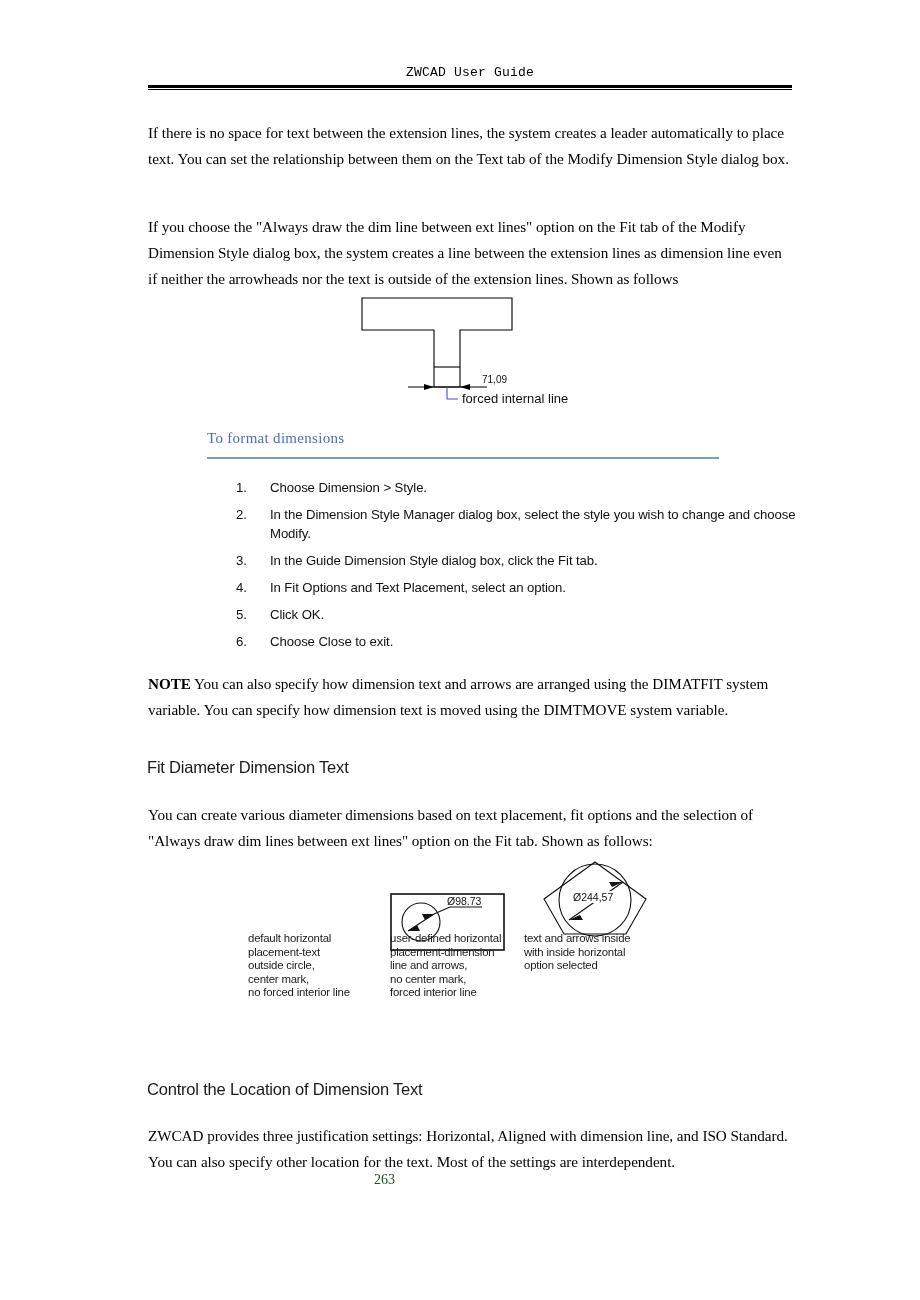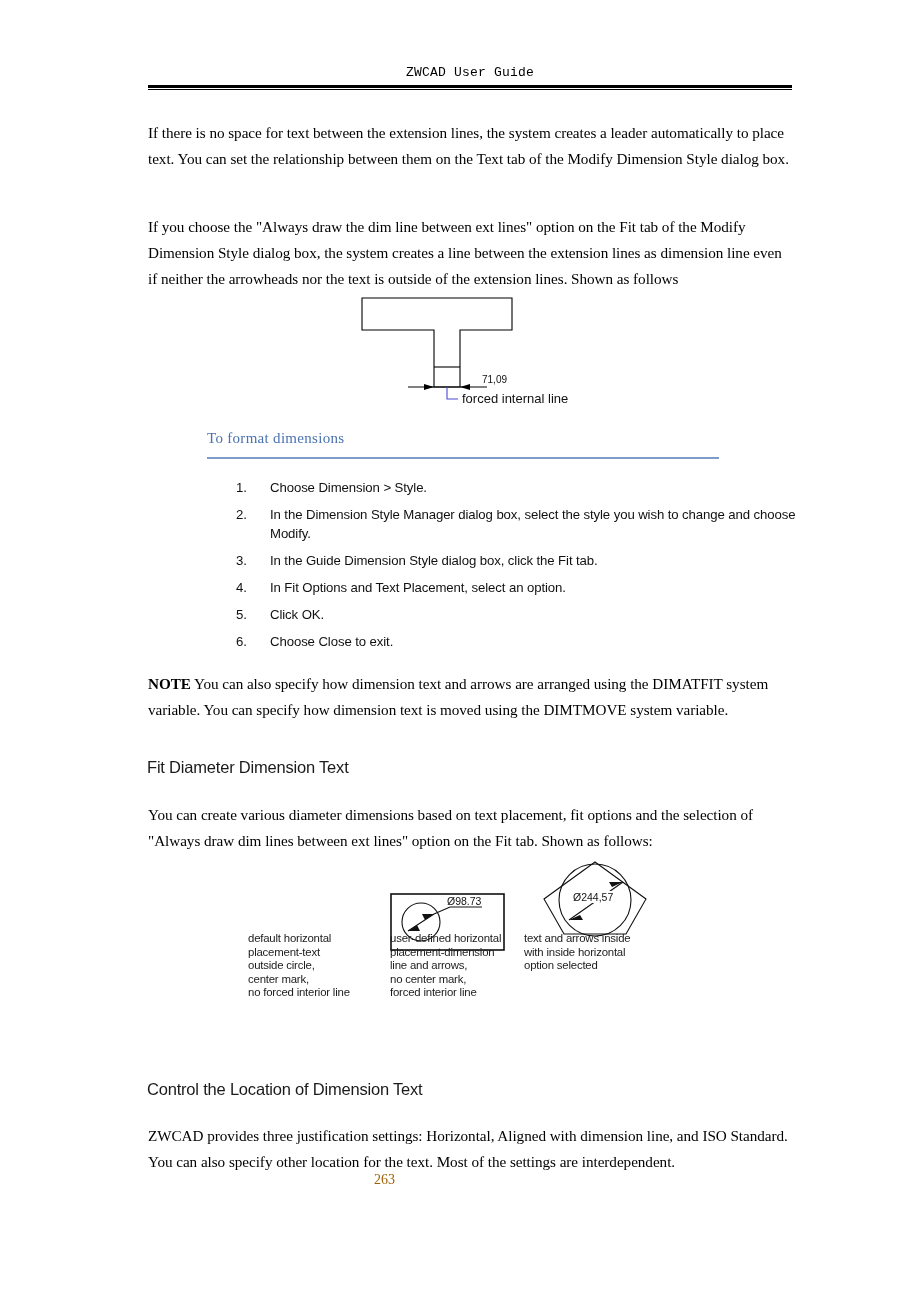--- a/index.html
+++ b/index.html
@@ -125,21 +125,21 @@
 
   
   .page-number {
     position: absolute;
     left: 0;
     top: 1172px;
     width: 769px;
     text-align: center;
     font-family: "Liberation Serif", serif;
     font-size: 14px;
-    color: #a16207;
+    color: #14532d;
   }
 </style>
 </head>
 <body>
 
 <div class="page">
 
   <div class="header">
     <span class="header-title">ZWCAD User Guide</span>
   </div>

